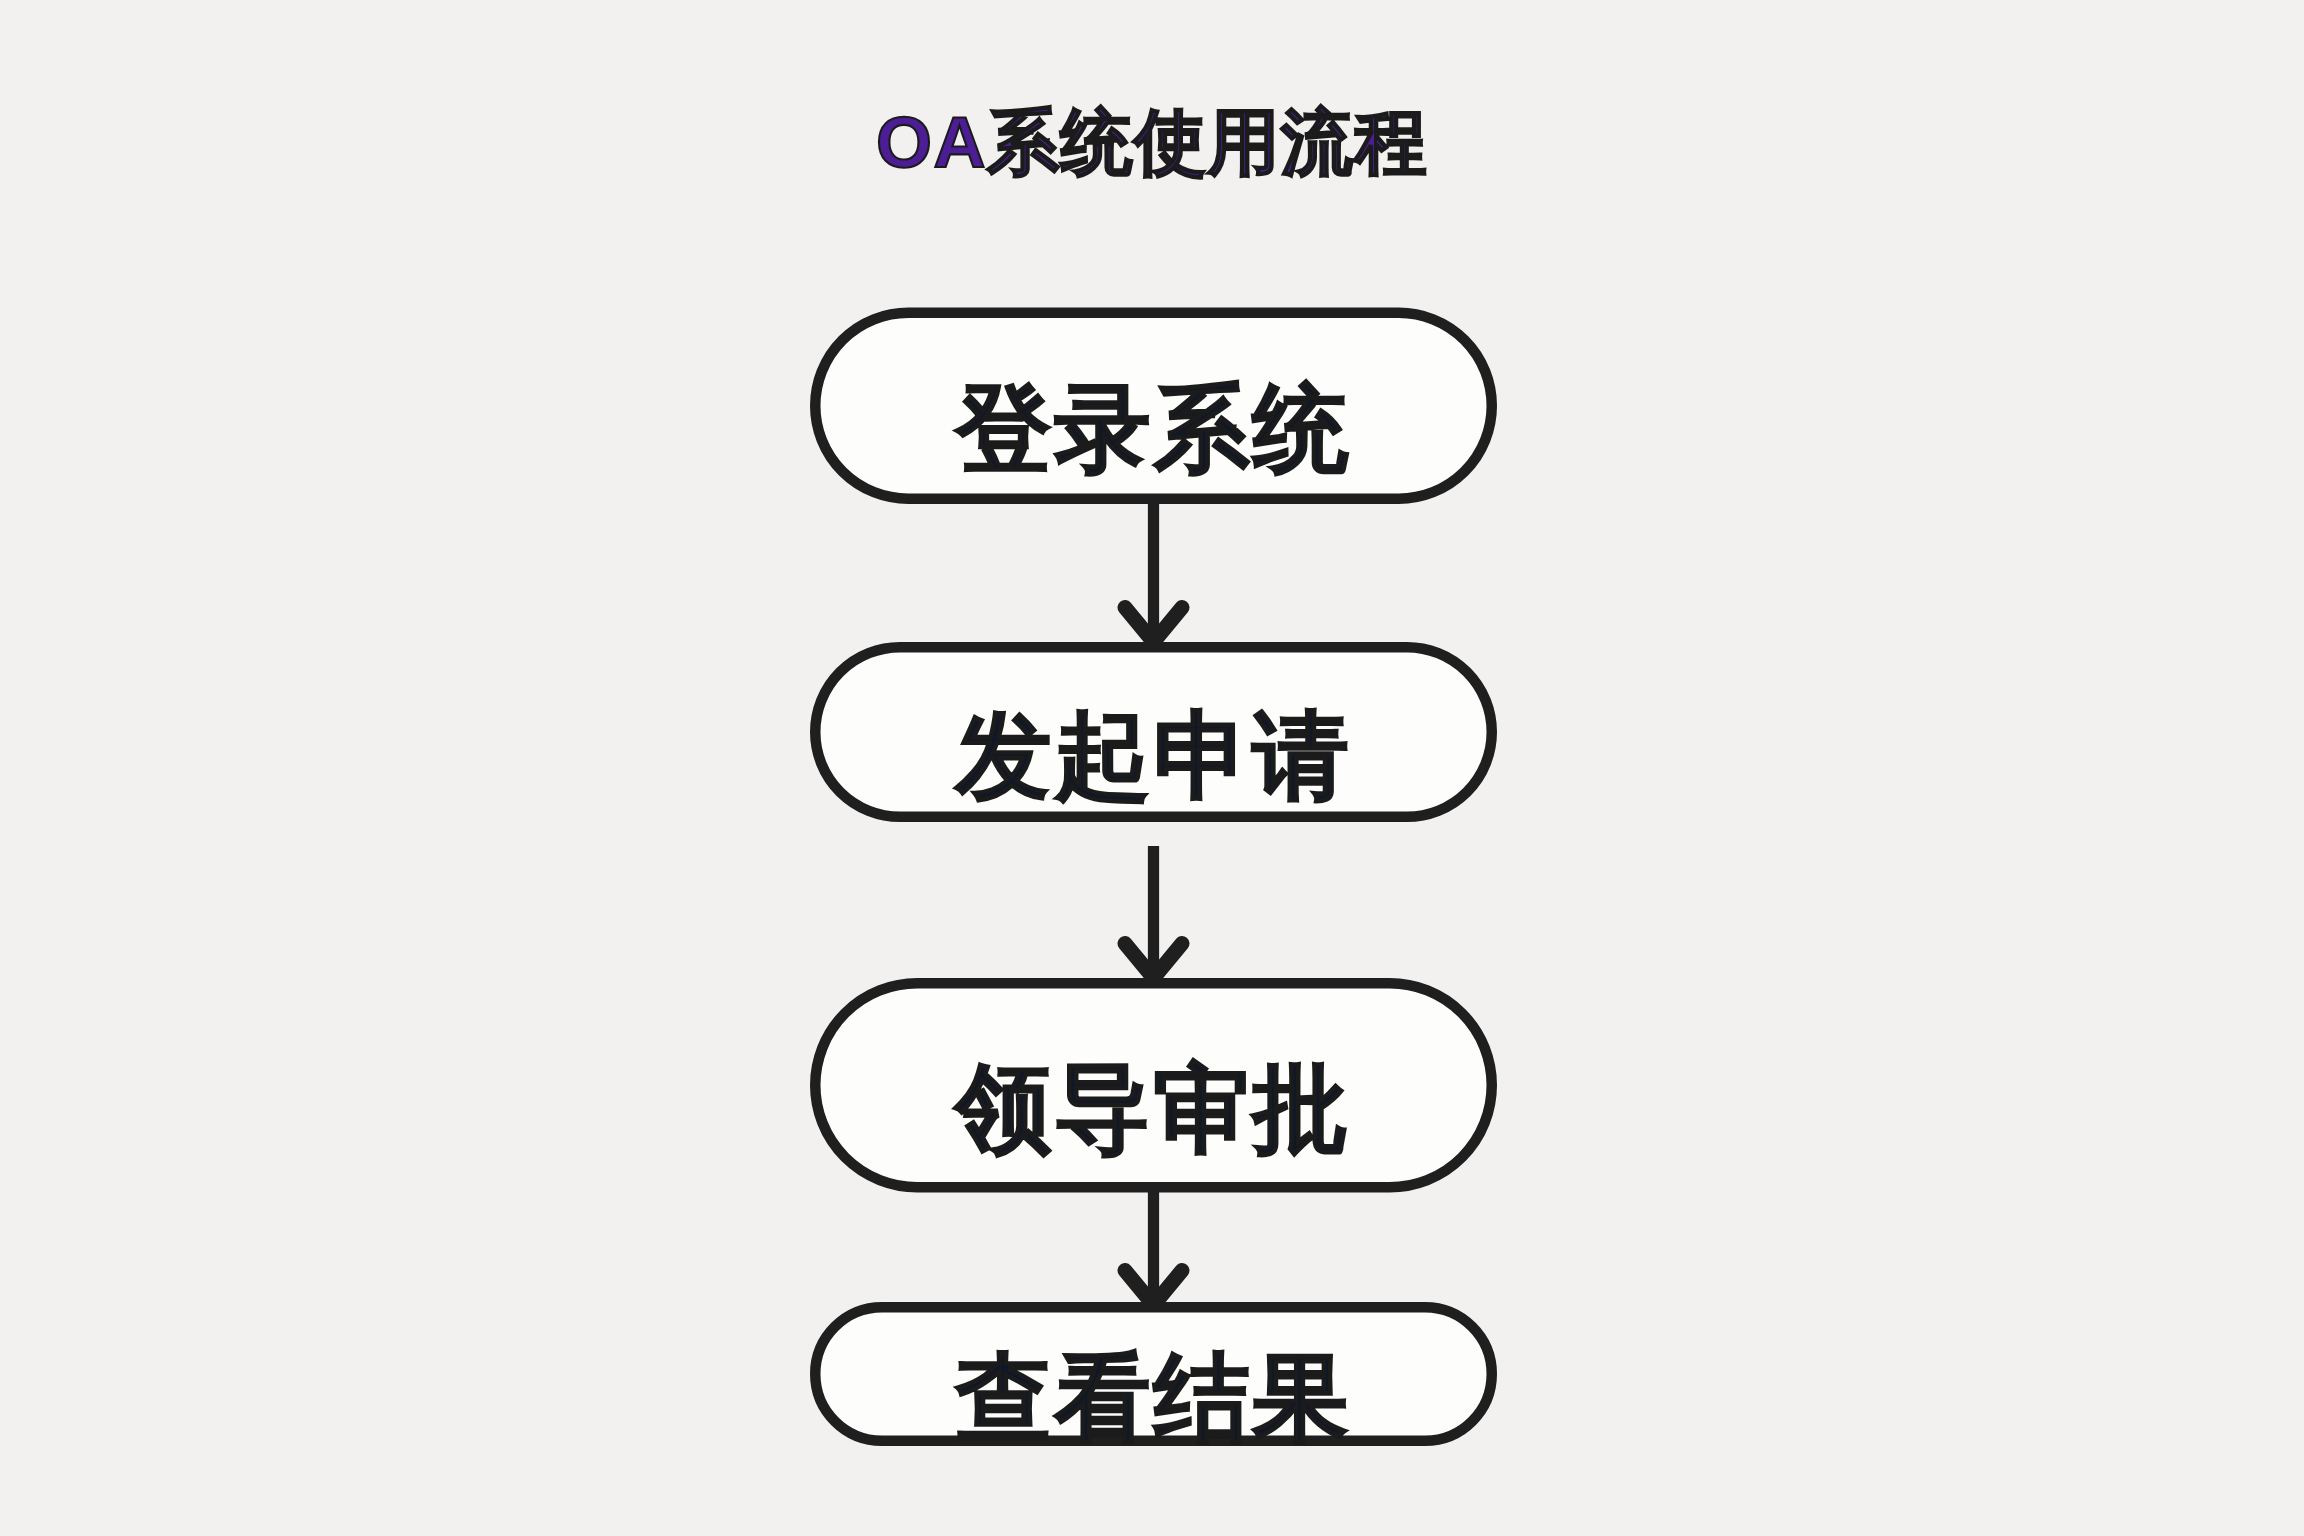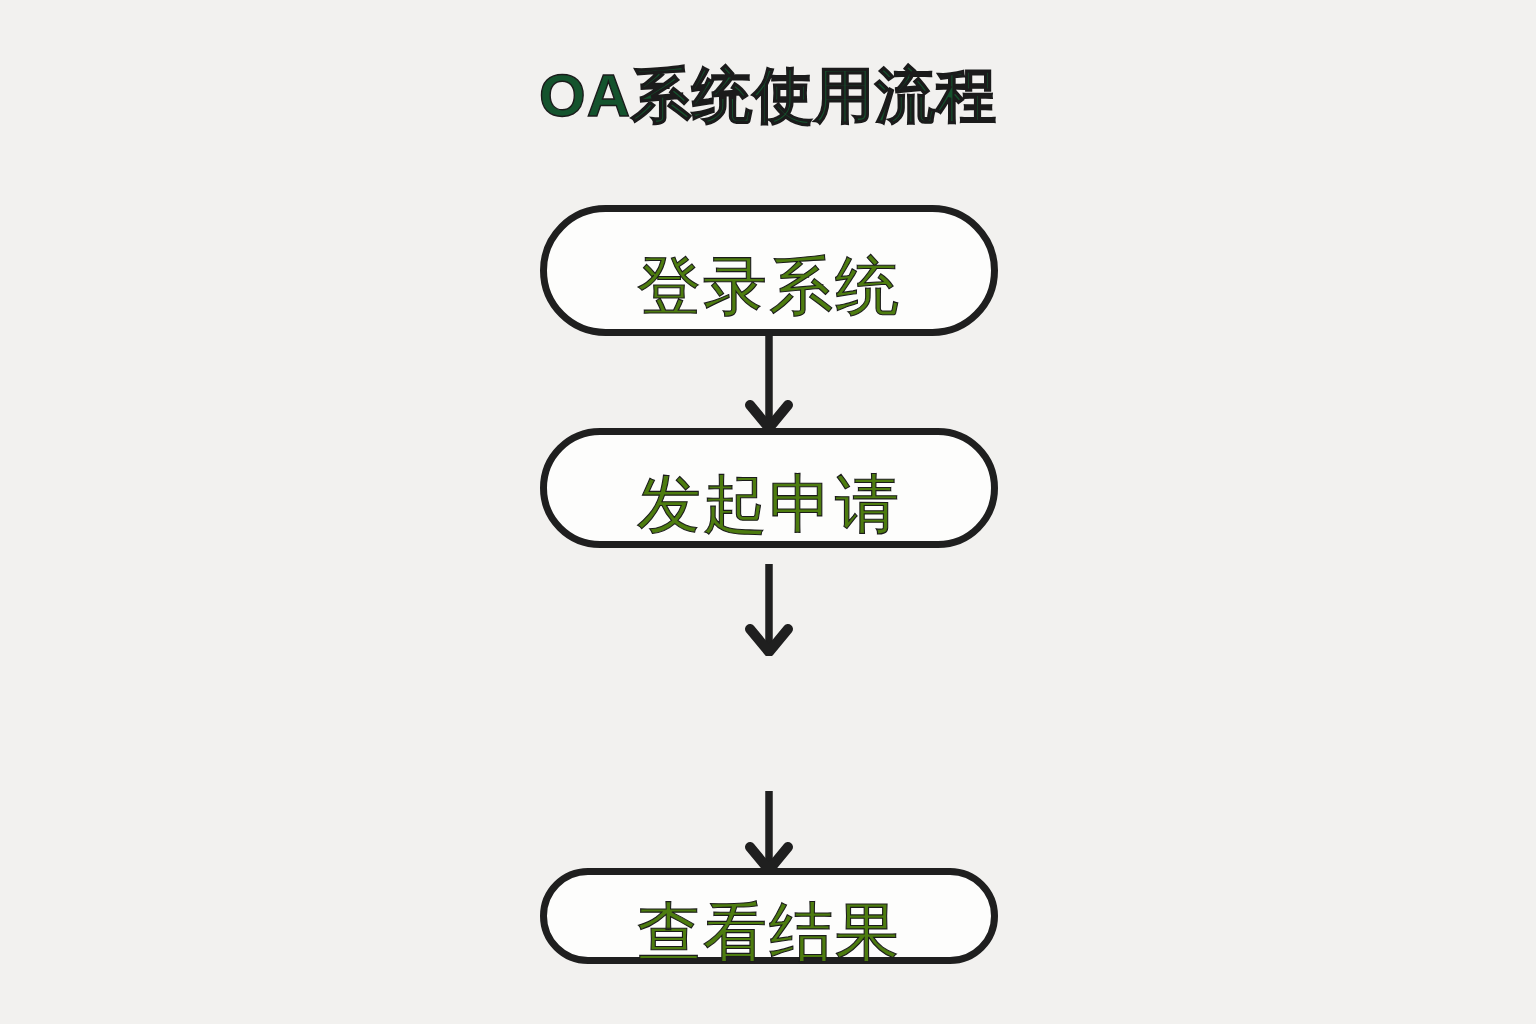--- a/index.html
+++ b/index.html
@@ -20,47 +20,47 @@
     background: #f2f1ef;
   }
 
   
   #chart-title {
     position: absolute;
     left: 0;
     top: 50px;
     width: 1536px;
     text-align: center;
-    font-size: 60px;
+    font-size: 48px;
     line-height: 92px;
     font-weight: bold;
     letter-spacing: 1px;
-    color: #14532d;
+    color: #4c1d95;
     -webkit-text-stroke: 1.4px #1b1b1b;
     white-space: nowrap;
   }
 
   
   .node {
     position: absolute;
     left: 540px;
     width: 458px;
     box-sizing: border-box;
     background: #fdfdfc;
     border: 7.5px solid #1f1f1f;
     border-radius: 72px;
     display: flex;
     align-items: center;
     justify-content: center;
   }
   .node-label {
     font-size: 64px;
     line-height: 64px;
-    font-weight: normal;
-    color: #4d7c0f;
+    font-weight: bold;
+    color: #0f172a;
     -webkit-text-stroke: 1.1px #1b1b1b;
     letter-spacing: 2px;
     white-space: nowrap;
     transform: translateY(-1px);
     margin-top: 33px;
   }
 
   #node-0 { top: 205px;  height: 131px; }
   #node-1 { top: 428px;  height: 120px; }
   #node-2 { top: 652px;  height: 143px; }
@@ -99,20 +99,23 @@
     <span class="node-label">发起申请</span>
   </div>
 
   <div class="connector" id="connector-1">
     <svg width="78" height="92" viewBox="0 0 78 92">
       <line x1="39" y1="0" x2="39" y2="88" stroke="#1f1f1f" stroke-width="7.5" stroke-linecap="butt"></line>
       <polyline points="20,65 39,88 58,65" fill="none" stroke="#1f1f1f" stroke-width="10" stroke-linecap="round" stroke-linejoin="round"></polyline>
     </svg>
   </div>
 
+  <div class="node" id="node-2">
+    <span class="node-label">领导审批</span>
+  </div>
 
   <div class="connector" id="connector-2">
     <svg width="78" height="83" viewBox="0 0 78 83">
       <line x1="39" y1="0" x2="39" y2="79" stroke="#1f1f1f" stroke-width="7.5" stroke-linecap="butt"></line>
       <polyline points="20,56 39,79 58,56" fill="none" stroke="#1f1f1f" stroke-width="10" stroke-linecap="round" stroke-linejoin="round"></polyline>
     </svg>
   </div>
 
   <div class="node" id="node-3">
     <span class="node-label">查看结果</span>

